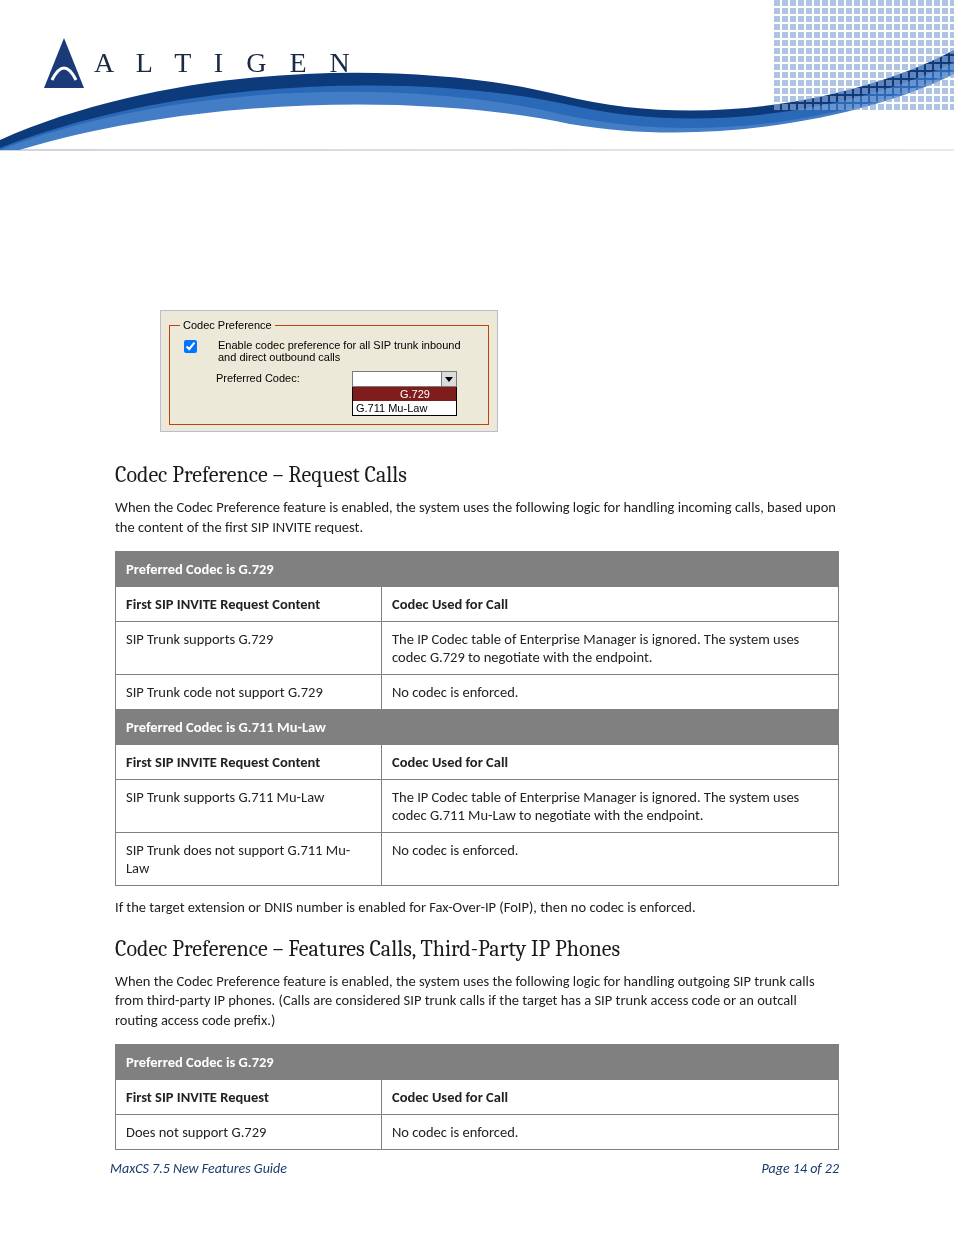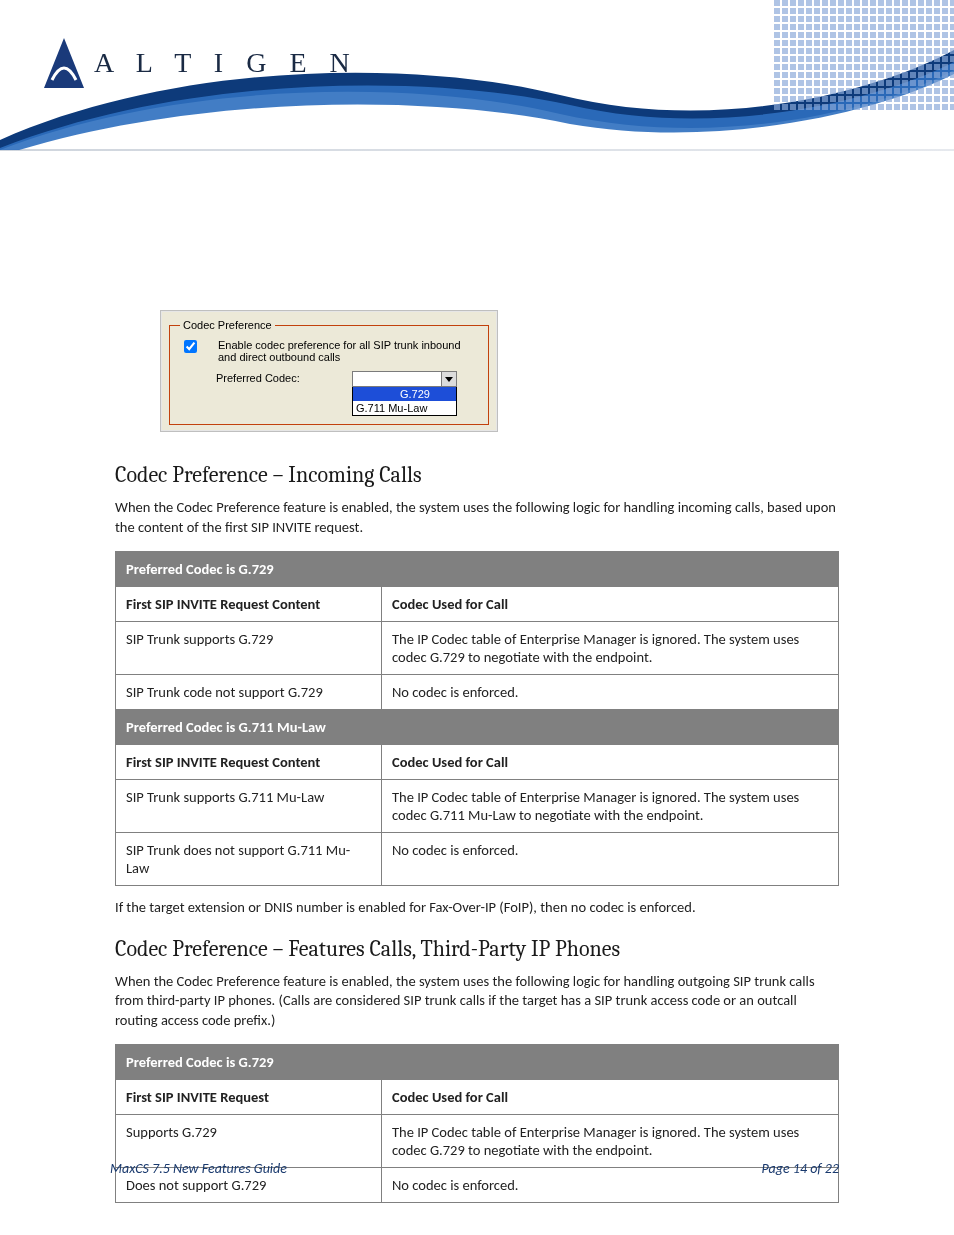--- a/index.html
+++ b/index.html
@@ -117,21 +117,21 @@
     border:1px solid #000;
     border-top:none;
     background:#fff;
   }
   .combo-opt {
     padding:0 3px;
     line-height:14px;
     font-size:11px;
   }
   .combo-opt.sel {
-    background:#1d4ed8;
+    background:#7f1d1d;
     color:#fff;
     padding-left:47px;
   }
 
   
   h2.section {
     font-family: Cambria, Georgia, serif;
     font-weight: normal;
     font-size: 22px;
     color: #1a1a1a;
@@ -244,21 +244,21 @@
             </div>
             <div class="combo-list">
               <div class="combo-opt sel">G.729</div>
               <div class="combo-opt">G.711 Mu-Law</div>
             </div>
           </div>
         </div>
       </fieldset>
     </div>
 
-    <h2 class="section">Codec Preference – Incoming Calls</h2>
+    <h2 class="section">Codec Preference – Request Calls</h2>
     <p class="body">When the Codec Preference feature is enabled, the system uses the following logic for handling incoming calls, based upon the content of the first SIP INVITE request.</p>
 
     <table class="codec">
       <tbody>
           <tr class="title-row">
             <th colspan="2">Preferred Codec is G.729</th>
           </tr>
       <tr class="head-row">
         <th class="col-a">First SIP INVITE Request Content</th>
         <th>Codec Used for Call</th>
@@ -297,24 +297,20 @@
     <table class="codec">
       <tbody>
           <tr class="title-row">
             <th colspan="2">Preferred Codec is G.729</th>
           </tr>
       <tr class="head-row">
         <th class="col-a">First SIP INVITE Request</th>
         <th>Codec Used for Call</th>
       </tr>
       <tr>
-        <td class="col-a">Supports G.729</td>
-        <td>The IP Codec table of Enterprise Manager is ignored. The system uses codec G.729 to negotiate with the endpoint.</td>
-      </tr>
-      <tr>
         <td class="col-a">Does not support G.729</td>
         <td>No codec is enforced.</td>
       </tr>
     </tbody>
       </table>
 
   </div>
 
   <div class="footer">
     <span>MaxCS 7.5 New Features Guide</span>

